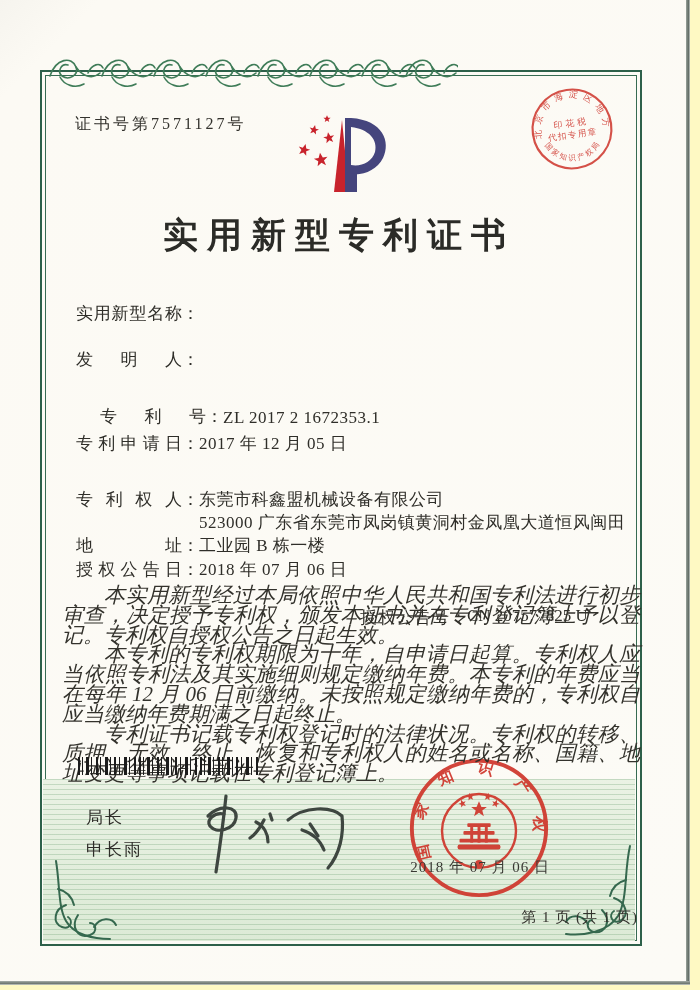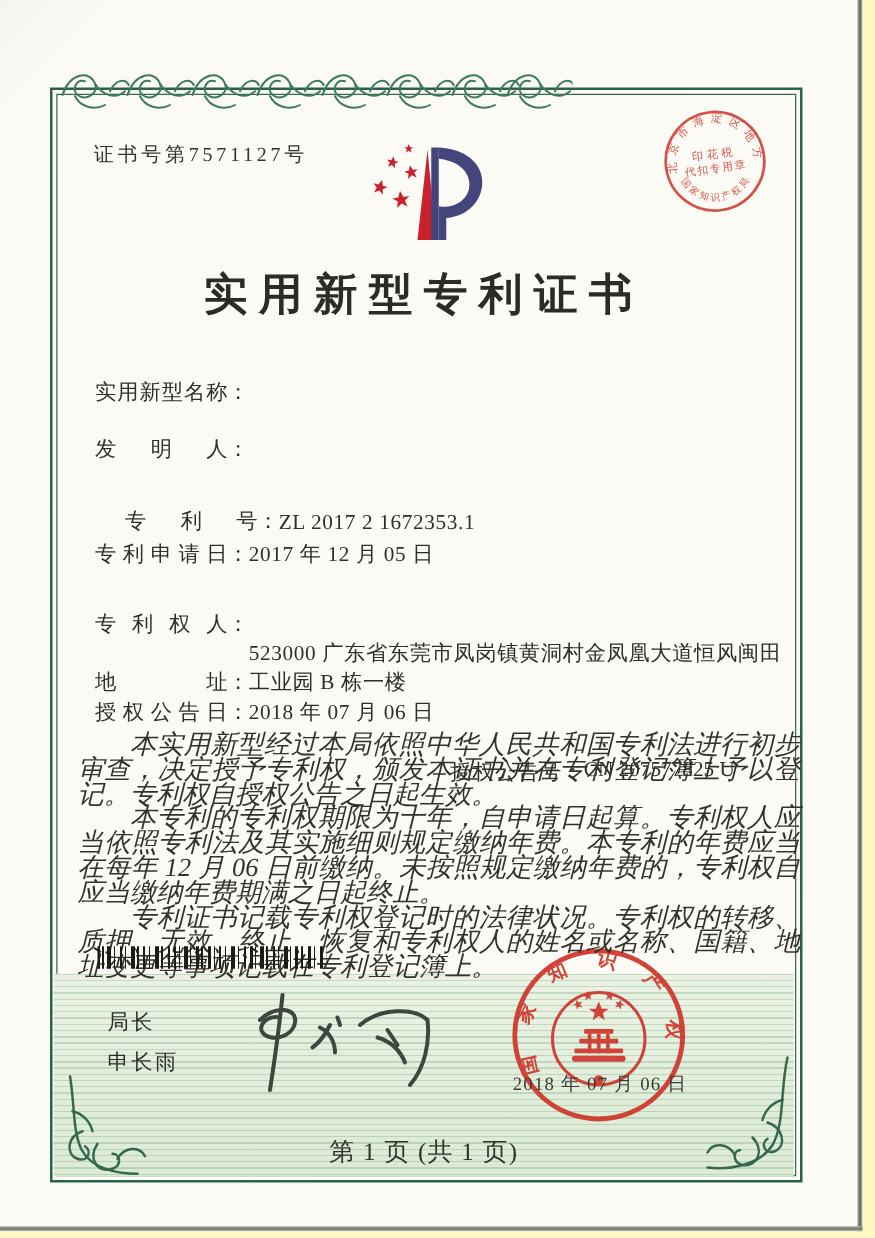--- a/index.html
+++ b/index.html
@@ -74,22 +74,22 @@
          letter-spacing:2px;z-index:5;}
   .sig-name{position:absolute;left:86px;top:838px;font-size:17px;color:#2e2d29;
          letter-spacing:2px;z-index:5;}
   .sig-hand{position:absolute;left:186px;top:786px;width:168px;height:96px;z-index:5;}
 
   .seal-bottom{position:absolute;left:406px;top:755px;width:146px;height:146px;z-index:4;
          opacity:.93;}
   .seal-date{position:absolute;left:402px;top:858px;width:156px;text-align:center;
          font-size:15px;color:#3a3a34;letter-spacing:1px;z-index:6;}
 
-  .footer{position:absolute;left:40px;top:908px;width:598px;text-align:center;
-         font-size:20px;color:#33322d;letter-spacing:1px;z-index:5;}
+  .footer{position:absolute;left:40px;top:908px;width:598px;text-align:right;
+         font-size:15px;color:#33322d;letter-spacing:1px;z-index:5;}
 
   svg text{font-family:"Liberation Serif","DejaVu Serif",serif;}
 </style>
 </head>
 <body>
 
 <div class="scan">
   <div class="paper"></div>
   <div class="edge-right"></div>
   <div class="edge-bottom"></div>
@@ -194,20 +194,21 @@
       <span class="fvalue">ZL 2017 2 1672353.1</span>
     </div>
     <div class="frow r-fdate">
       <span class="flabel">专利申请日</span>
         <span class="fcolon">：</span>
       <span class="fvalue">2017 年 12 月 05 日</span>
     </div>
     <div class="frow r-pat">
       <span class="flabel">专利权人</span>
         <span class="fcolon">：</span>
+      <span class="fvalue">东莞市科鑫盟机械设备有限公司</span>
     </div>
     <div class="frow r-addr">
       <span class="flabel">地址</span>
         <span class="fcolon">：</span>
       <span class="fvalue">
         <span>523000 广东省东莞市凤岗镇黄洞村金凤凰大道恒风闽田</span>
         <span class="addr-l2">工业园 B 栋一楼</span>
       </span>
     </div>
     <div class="frow r-grant">

